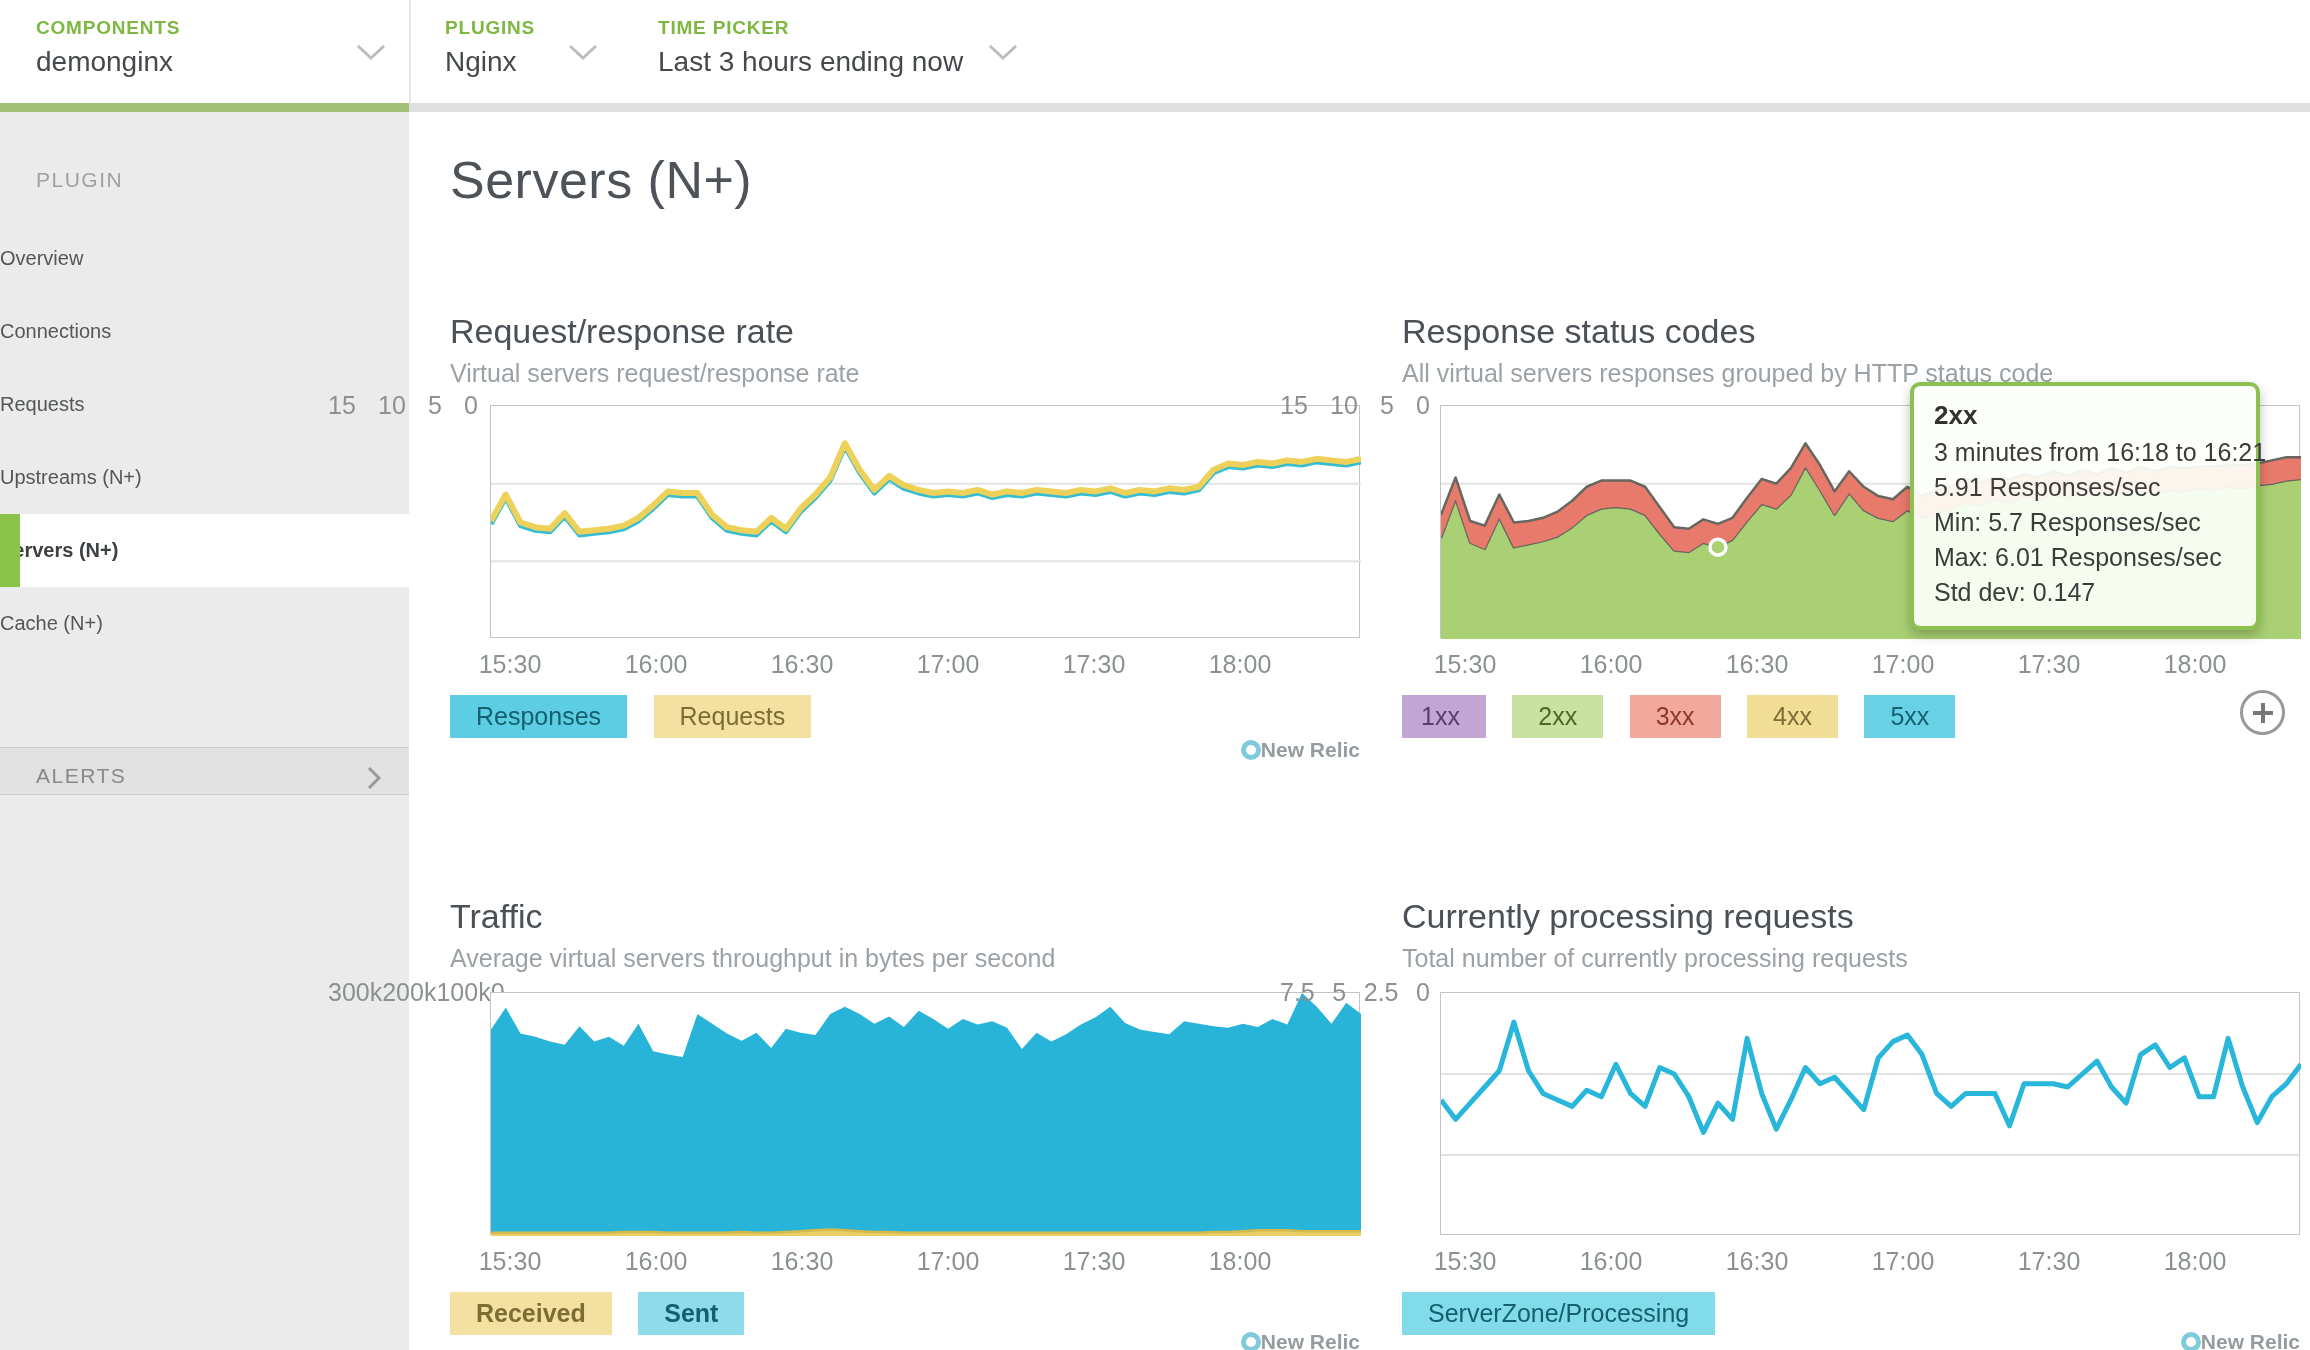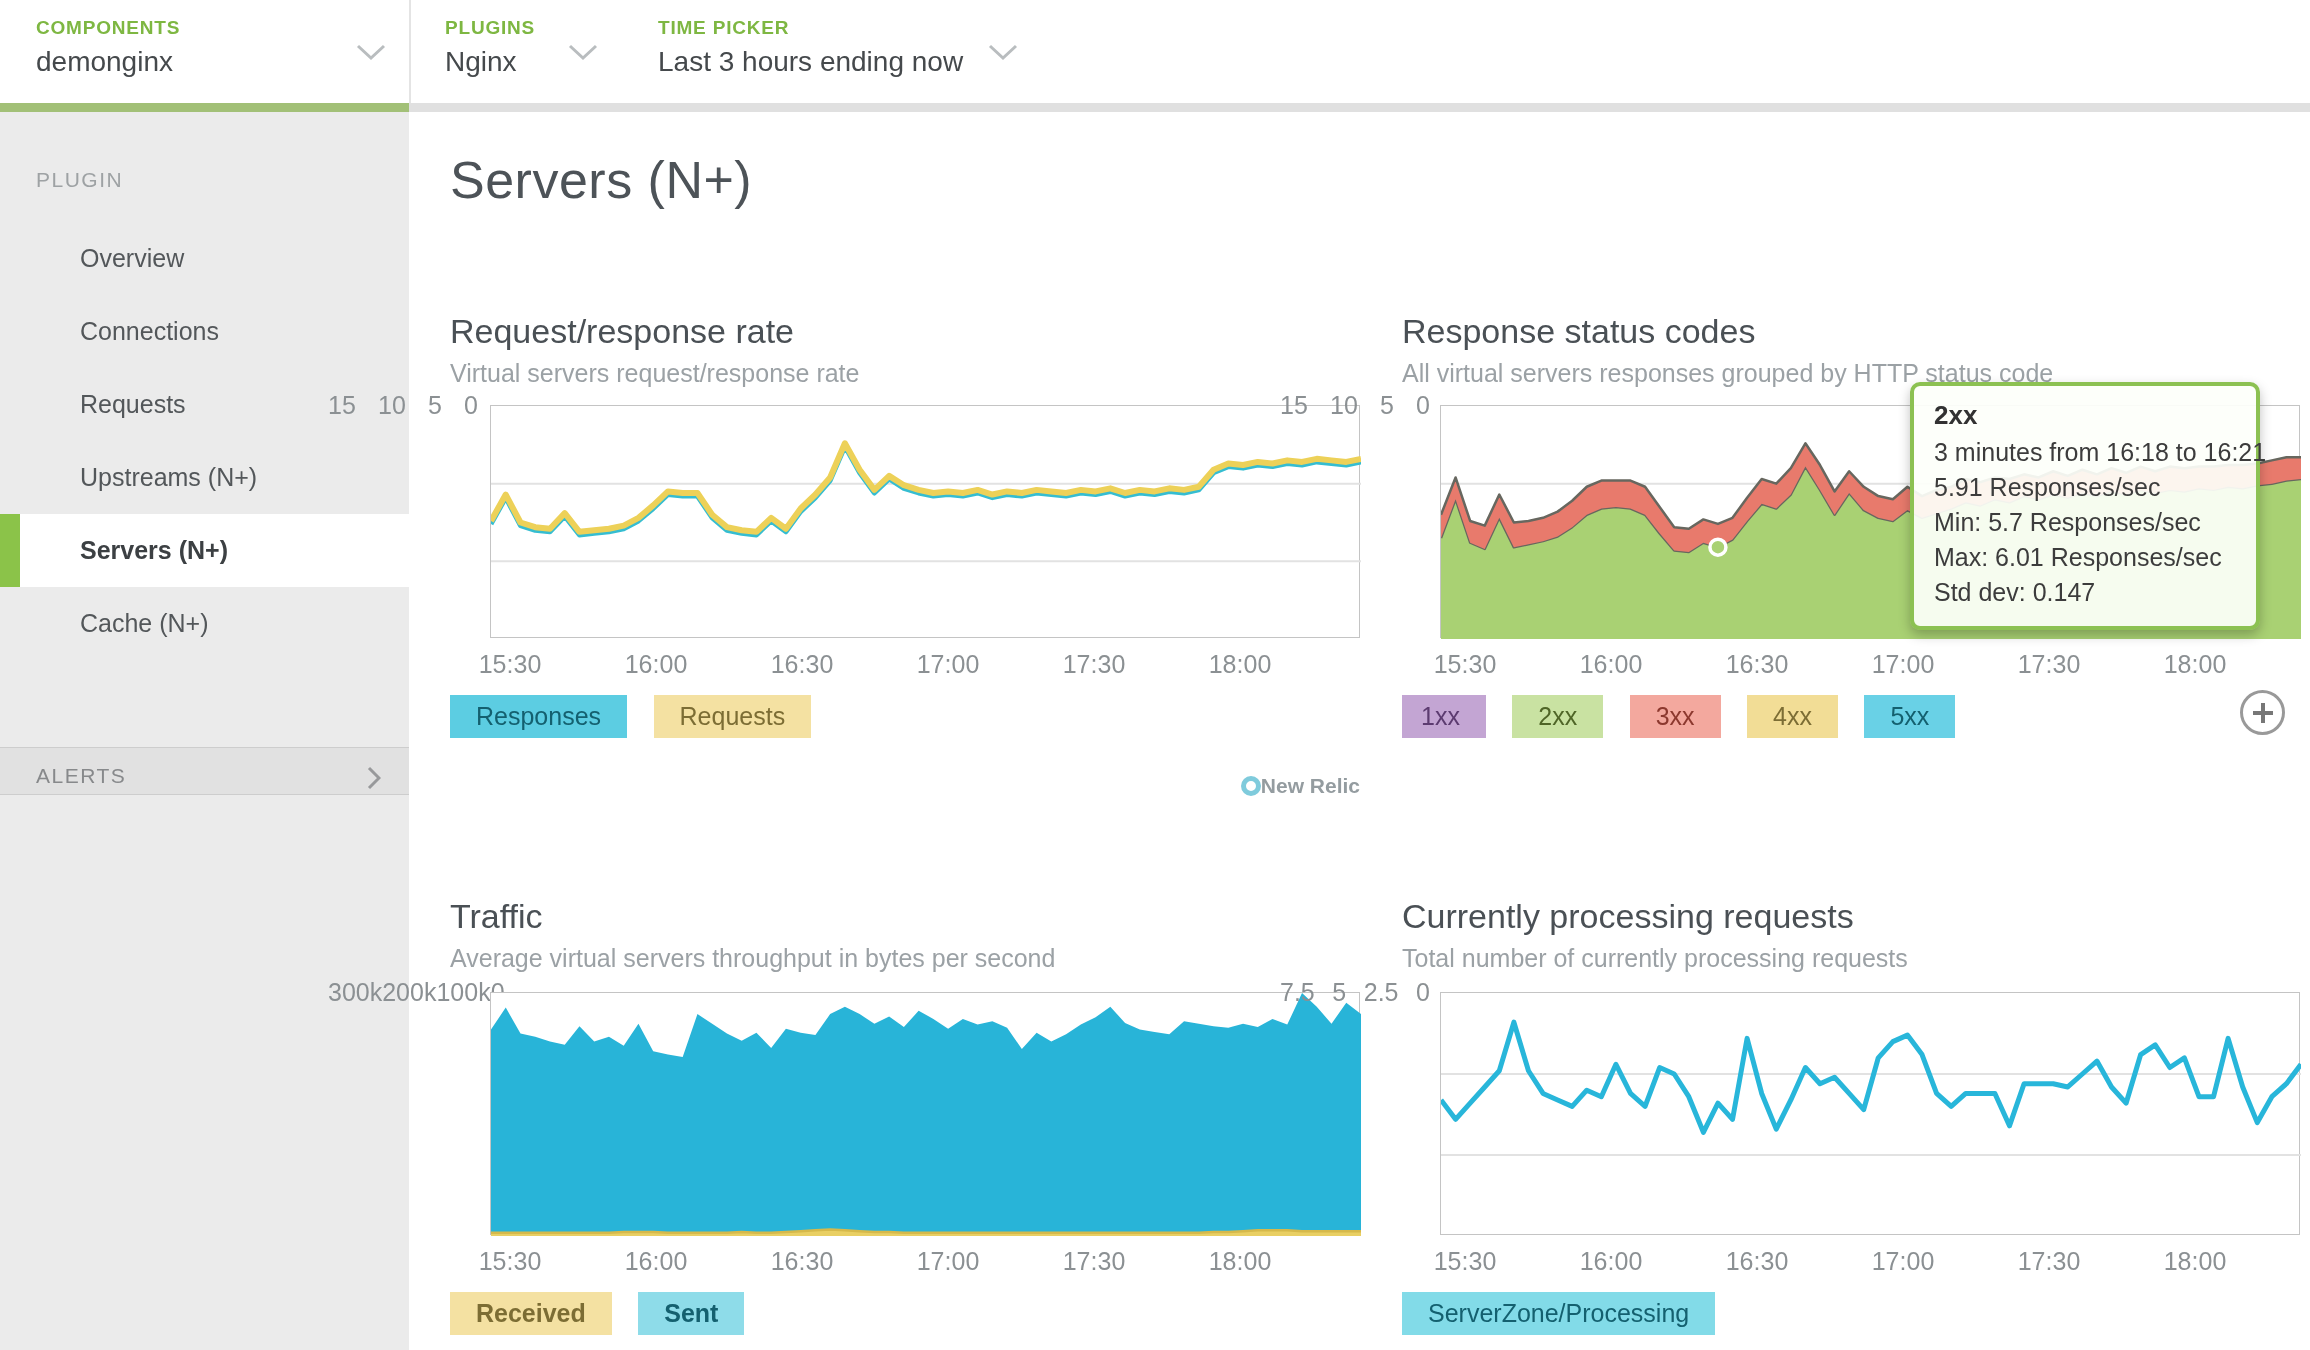--- a/index.html
+++ b/index.html
@@ -14,21 +14,21 @@
   .hdr-value { position:absolute; top:46px; left:0; font-size:28px; color:#45494c; white-space:nowrap; }
   .hdr-chev { position:absolute; top:44px; cursor:pointer; }
   #hdr-divider { position:absolute; left:409px; top:0; width:2px; height:103px; background:#e4e4e4; }
   #hdr-bar-green { position:absolute; left:0; top:103px; width:409px; height:9px; background:#a2c077; }
   #hdr-bar-gray  { position:absolute; left:409px; top:103px; width:1901px; height:9px; background:#e0e0e0; }
 
   
   #sidebar { position:absolute; left:0; top:112px; width:409px; height:1238px; background:#ebebeb; }
   .side-heading { position:absolute; left:36px; font-size:21px; letter-spacing:1.5px; color:#9ea2a4; }
   .side-item { position:absolute; left:0; width:409px; height:73px; line-height:73px;
-               padding-left:80px; font-size:25px; color:#53575a; cursor:pointer; }
+               font-size:20px; color:#53575a; cursor:pointer; }
   .side-item.active { background:#fff; font-weight:bold; color:#3c4043; }
   .side-item.active .green-bar { position:absolute; left:0; top:0; width:20px; height:73px; background:#8bc349; }
   #alerts-row { position:absolute; left:0; top:635px; width:409px; height:48px; background:#e1e1e1;
                 border-top:1px solid #cdcdcd; border-bottom:1px solid #cdcdcd; cursor:pointer;text-decoration:underline; }
   #alerts-row .side-heading { top:16px; color:#87898b; }
 
   
   #page-title { position:absolute; left:450px; top:150px; font-size:52px; font-weight:300;
                 color:#4d5358; letter-spacing:0.5px; }
 
@@ -37,21 +37,21 @@
   .chart .sub { font-size:25px; color:#9ba1a5; margin-top:8px; }
   .ylabels { position:absolute; left:-122px; width:150px; display:flex; flex-direction:row;
              justify-content:space-between; text-align:right; }
   .ylabels span { font-size:25px; color:#8b9093; height:24px; line-height:24px; }
   .plot { position:absolute; border:1px solid #c4c4c4; background:#fff; }
   .xticks { position:absolute; height:30px; }
   .xticks span { position:absolute; top:0; width:90px; text-align:center;
                  font-size:25px; color:#8b9093; white-space:nowrap; }
   .legend { position:absolute; left:0; white-space:nowrap; }
   .badge { display:inline-block; margin-right:22px; padding:7px 26px; font-size:25px; cursor:pointer; }
-  .brand { position:absolute; display:flex; align-items:center; cursor:pointer;margin-top:36px; }
+  .brand { position:absolute; display:flex; align-items:center; cursor:pointer; }
   .brand-ring { width:20px; height:20px; border:5px solid #7fcbdc; border-radius:50%; background:#fff; }
   .brand span.txt { font-size:21px; font-weight:bold; color:#949ca0; }
 
   
   #tooltip { position:absolute; left:1910px; top:382px; width:350px; z-index:5;
              background:rgba(253,255,250,0.92); border:4px solid #8cc152; border-radius:10px;
              padding:14px 20px 16px 20px; box-shadow:0 5px 12px rgba(0,0,0,0.25); }
   #tooltip .tt-title { font-size:26px; font-weight:bold; color:#323232; margin-bottom:4px; }
   #tooltip .tt-line { font-size:25px; color:#3c3c3c; line-height:35px; white-space:nowrap; }
 

